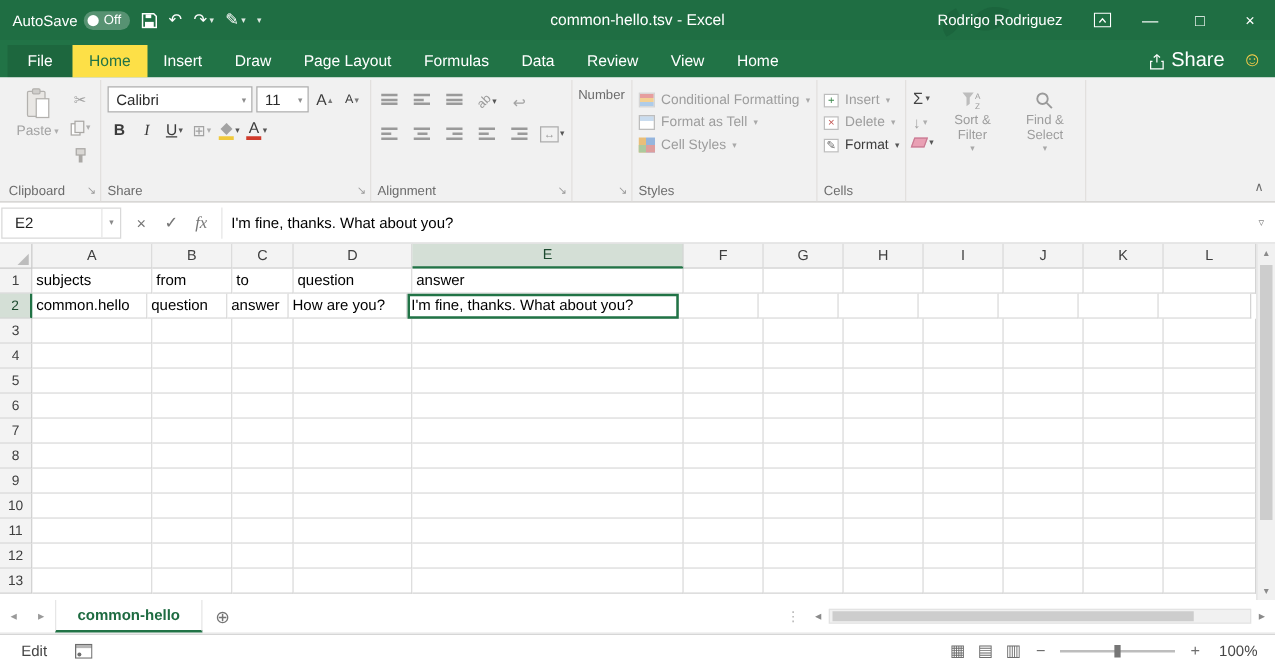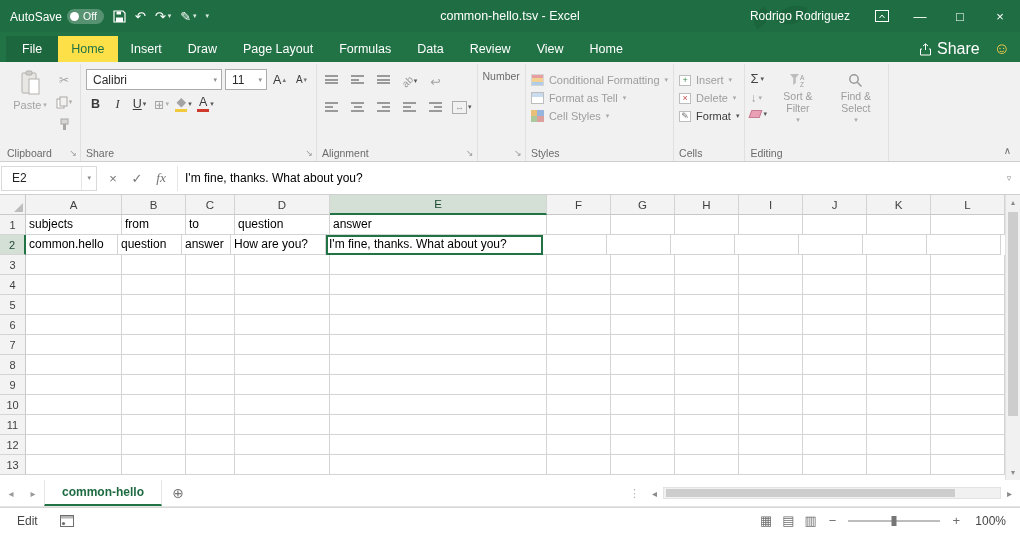--- a/index.html
+++ b/index.html
@@ -43,21 +43,21 @@
   .launch{position:absolute;right:3px;bottom:3px;font-size:9px;color:#9a9a9a}
   .muted{color:#a3a3a3}
   .paste{display:flex;flex-direction:column;align-items:center;justify-content:flex-start;width:46px;gap:3px;padding-top:3px}
   .plabel{font-size:11px;color:#a3a3a3;display:flex;gap:2px;align-items:center}
   .clipcol{display:flex;flex-direction:column;gap:4px;padding-top:4px}
   .sbtn{min-width:22px;height:18px;display:flex;align-items:center;justify-content:center;font-size:12px;gap:1px}
   .fontgrid{display:flex;flex-direction:column;gap:4px;padding-top:2px}
   .frow{display:flex;align-items:center;gap:3px}
   .combo{background:#fff;border:1px solid #acacac;height:21px;display:flex;align-items:center;font-size:12px;color:#2b2b2b;padding-left:6px}
   .combo .car{margin-left:auto;padding:0 4px;color:#7a7a7a}
-  .w-font{width:136px}.w-size{width:42px}
+  .w-font{width:116px}.w-size{width:42px}
   .w-num{width:104px}.w-num span{color:#9d9d9d}
   .fbtn{min-width:19px;height:20px;display:flex;align-items:center;justify-content:center;font-size:12.5px;gap:1px}
   .bold{font-weight:700}
   .ital{font-style:italic;font-family:"Liberation Serif",serif}
   .undl{text-decoration:underline}
   .stack{display:flex;flex-direction:column;align-items:center;line-height:1}
   .bar{width:12px;height:3px;margin-top:1px;display:block}
   .bar.red{background:#d03a2b}.bar.yellow{background:#f0c93c}
   .tiny{font-size:7px;color:#7a7a7a}
   .smallA{font-size:10px}
@@ -510,23 +510,20 @@
         </div>
         <div class="bigbtn">
           <svg width="15" height="15" viewBox="0 0 15 15">
               <circle cx="6" cy="6" r="4.2" fill="none" stroke="#9a9a9a" stroke-width="1.5"></circle>
               <line x1="9.3" y1="9.3" x2="13.5" y2="13.5" stroke="#9a9a9a" stroke-width="1.5"></line>
             </svg>
           <span>Find &amp; Select</span>
           <i class="car">▾</i>
         </div>
       </div>
-      <div class="rfoot">
-          <span>Editing</span>
-        </div>
     </div>
 
     <span class="collapse">∧</span>
   </div>
 
   <div class="fbar">
     <div class="namebox">
       <span>E2</span>
       <span class="nbcar">
           <span>▾</span>

